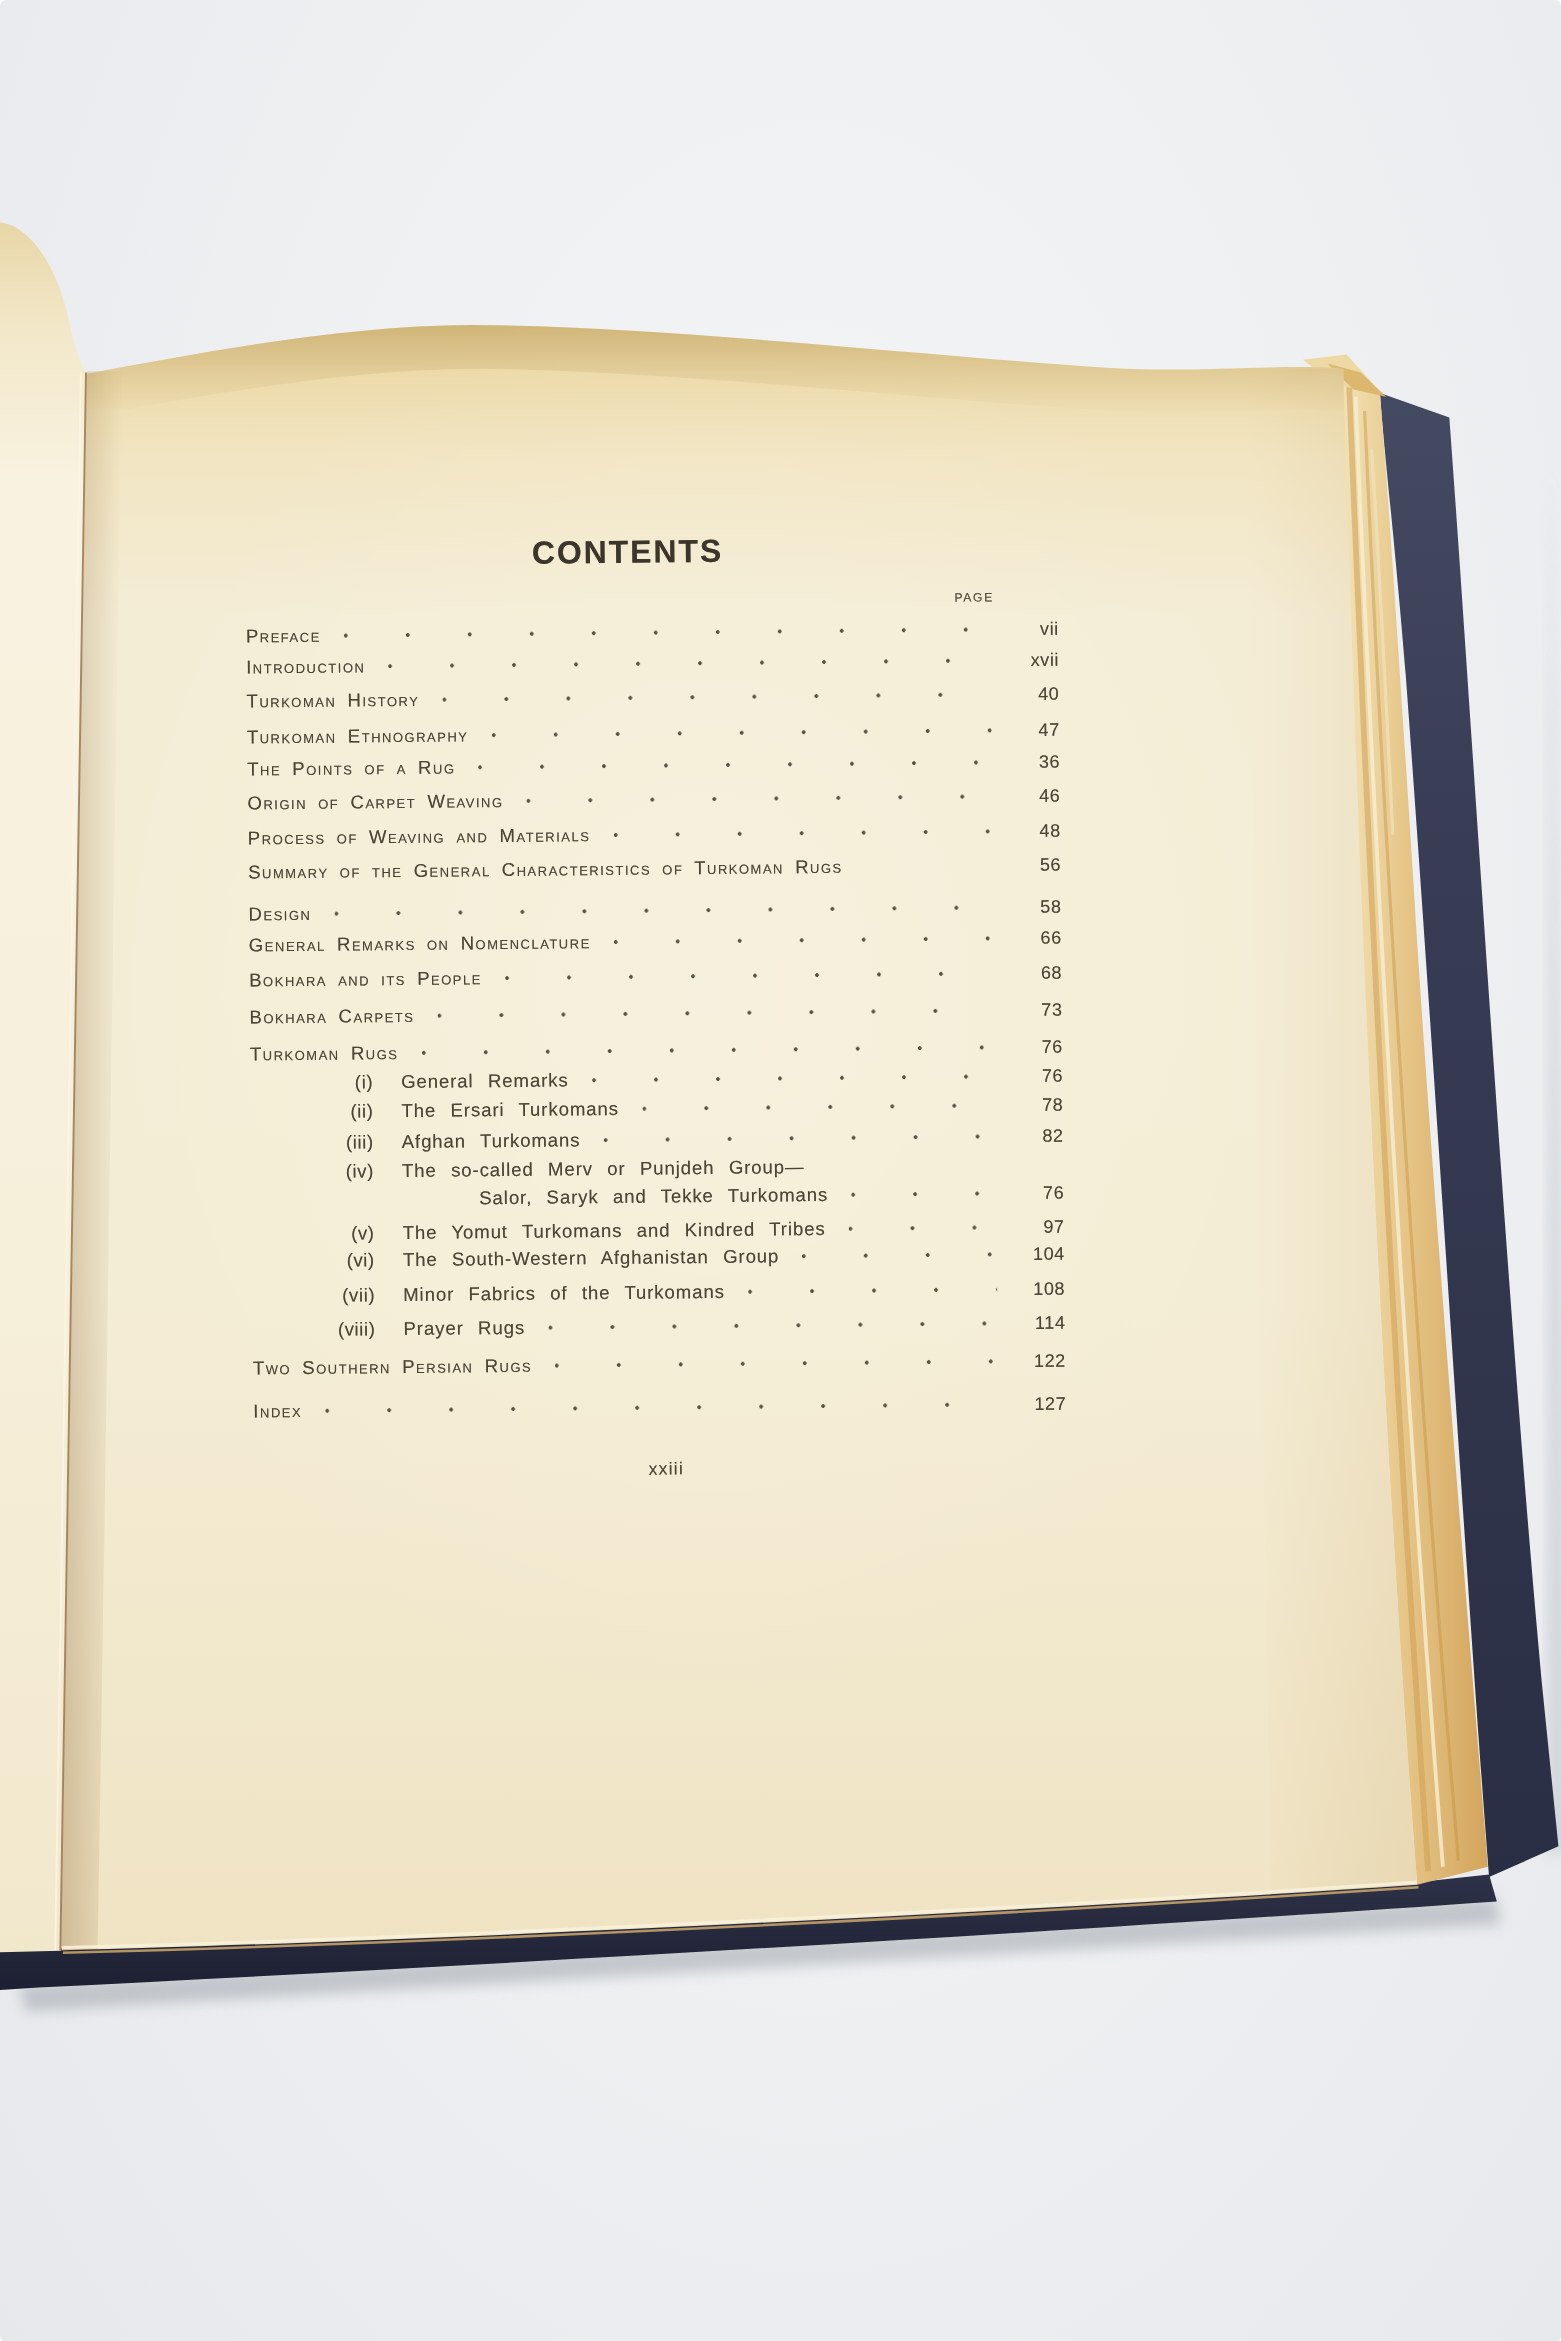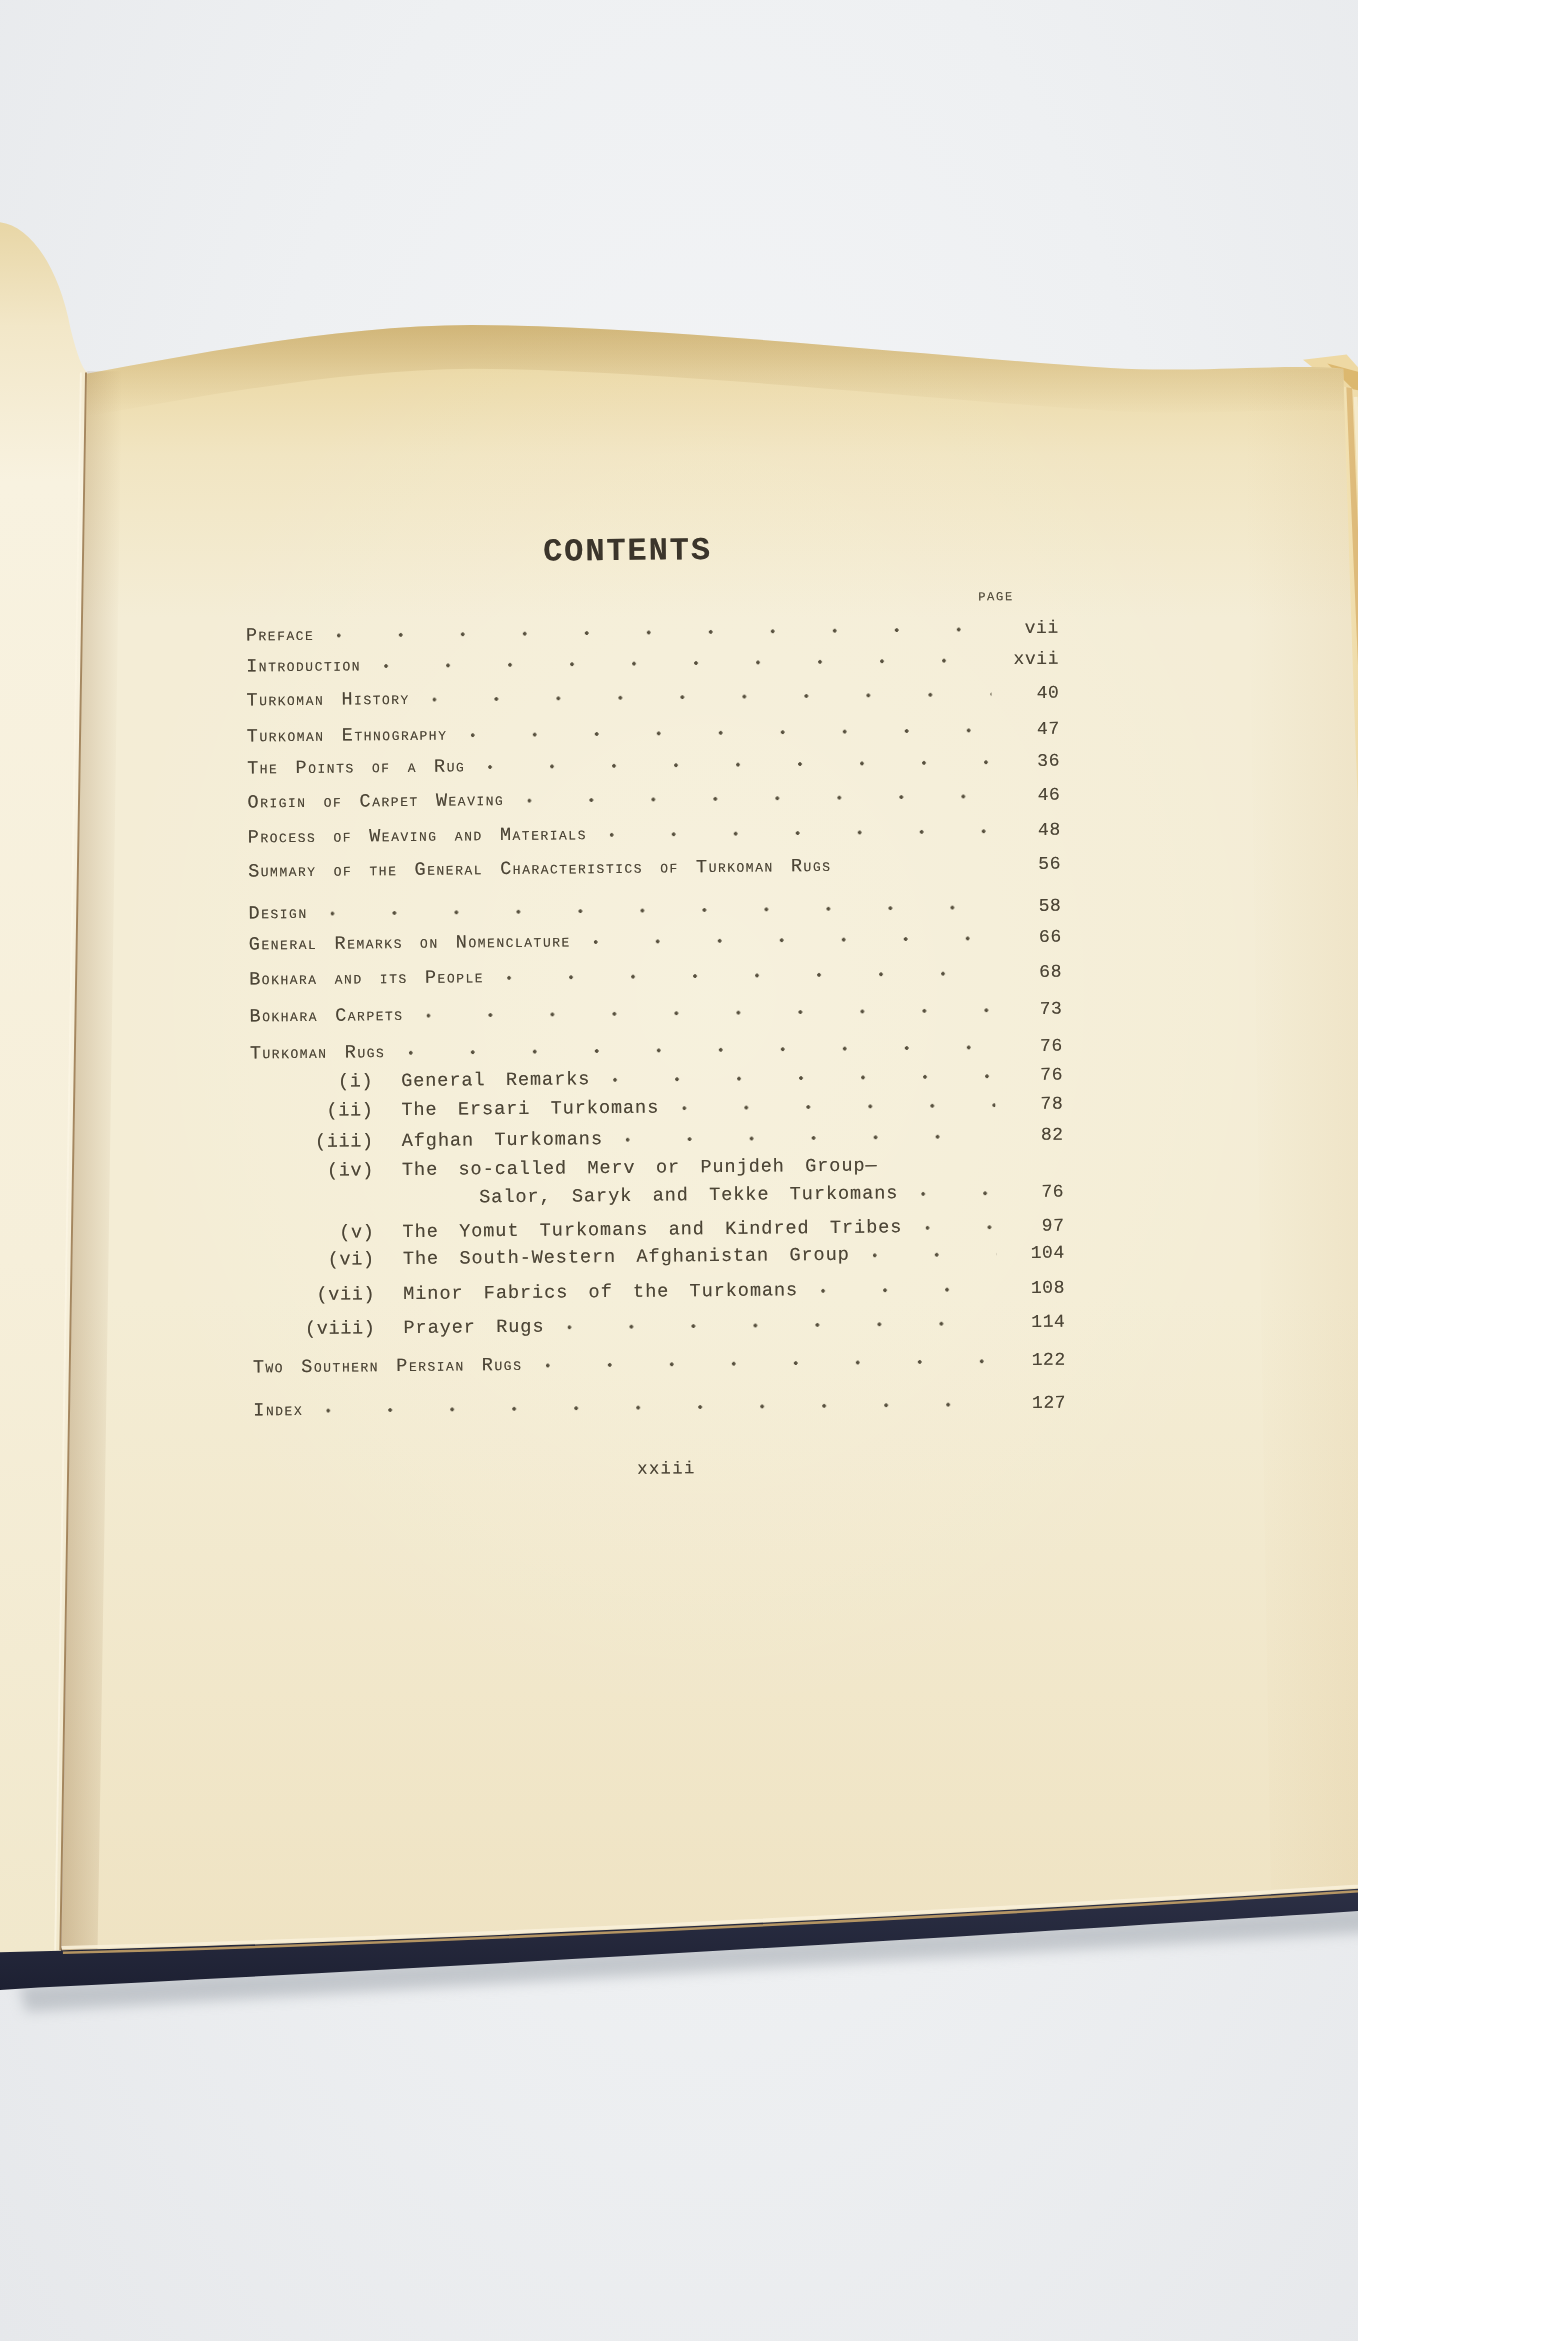--- a/index.html
+++ b/index.html
@@ -1,33 +1,34 @@
 <!DOCTYPE html>
 <html style="font-size:10.3px"><head>
 <meta charset="utf-8">
 <style>
   html,body{margin:0;padding:0;}
   body{width:1561px;height:2342px;overflow:hidden;}
   .stage{
-    position:relative;width:1358px;height:2342px;overflow:hidden;
+    position:relative;width:1561px;height:2342px;overflow:hidden;
     background:radial-gradient(ellipse at 52% 38%, #f4f5f7 0%, #eef0f2 50%, #e6e8eb 100%);
-    font-family:Liberation Mono, monospace;
+    font-family:Liberation Sans, sans-serif;
+    border-radius:6px;
   }
   .art{position:absolute;left:0;top:0;width:1561px;height:2342px;}
   .text-layer{
     position:absolute;left:0;top:0;width:1561px;height:2342px;
     transform:rotate(-0.55deg);transform-origin:610px 963px;
     color:#4c4536;text-shadow:0 0 0.4px rgba(70,62,48,0.5);
   }
   .title{
     position:absolute;left:439px;top:536px;width:385px;text-align:center;
     font-size:32px;font-weight:700;letter-spacing:1.9px;color:#3b352b;line-height:1;
   }
   .page-col-label{
-    position:absolute;left:958px;top:595px;width:83px;text-align:center;
+    position:absolute;left:958px;top:595px;width:83px;text-align:left;
     font-size:12.2px;letter-spacing:1.6px;color:#554f3e;line-height:1;
   }
   .row{
     position:absolute;left:249px;width:813px;display:flex;align-items:baseline;
     font-size:18.6px;line-height:23px;white-space:nowrap;
   }
   .row .lbl{white-space:nowrap;}
   .row.main .lbl{font-variant-caps:small-caps;letter-spacing:1.5px;word-spacing:4.5px;}
   .row.sub .num{flex:none;width:123px;text-align:right;letter-spacing:0.6px;}
   .row.sub .lbl{margin-left:28px;letter-spacing:0.9px;word-spacing:8.3px;}

